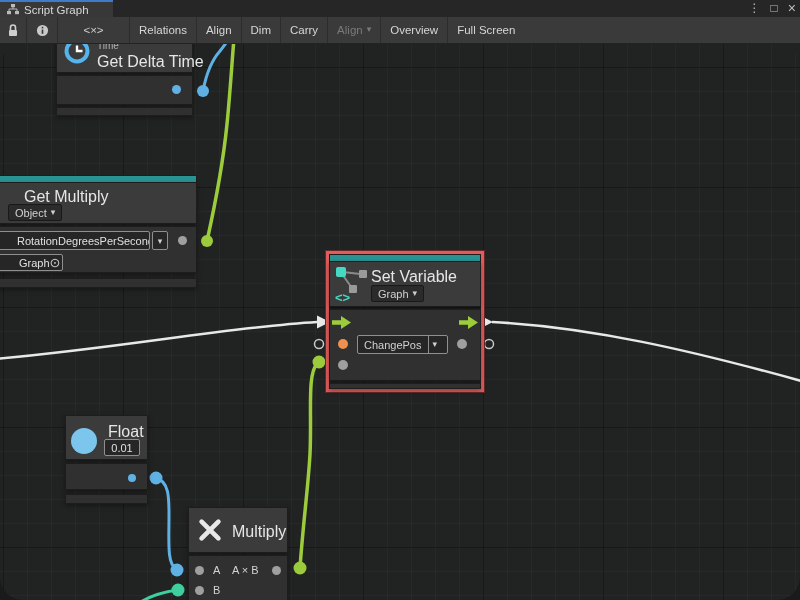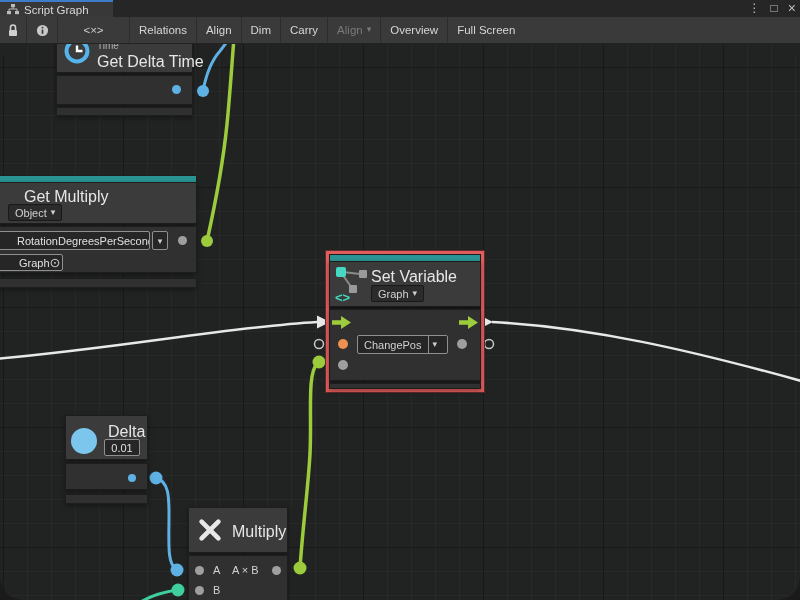--- a/index.html
+++ b/index.html
@@ -215,21 +215,21 @@
         <span class="caret" style="border-left:1px solid #8f8f8f; height:100%; display:flex; align-items:center; padding-right:5px"></span>
       </div>
       <div class="port gray" style="left:128px; top:85px; width:10px; height:10px"></div>
       <div class="port gray" style="left:9px; top:106px; width:10px; height:10px"></div>
       <div class="sect" style="left:0; top:129px; width:152px; height:6px"></div>
     </div>
 
     <div class="node" style="left:65px; top:371px; width:83px; height:90px">
       <div class="sect head" style="left:0; top:0; width:83px; height:45px"></div>
       <div style="position:absolute; left:6px; top:13px; width:26px; height:26px; border-radius:50%; background:#7cc6ee"></div>
-      <span class="ntitle" style="left:43px; top:8px">Delta</span>
+      <span class="ntitle" style="left:43px; top:8px">Float</span>
       <div class="field" style="left:39px; top:24px; width:36px; height:17px; justify-content:center; padding:0">
         <span>0.01</span>
       </div>
       <div class="sect" style="left:0; top:48px; width:83px; height:27px"></div>
       <div class="port blue" style="left:63px; top:59px; width:8px; height:8px"></div>
       <div class="sect" style="left:0; top:79px; width:83px; height:10px"></div>
     </div>
 
     <div class="node" style="left:188px; top:463px; width:100px; height:100px">
       <div class="sect head" style="left:0; top:0; width:100px; height:46px"></div>

